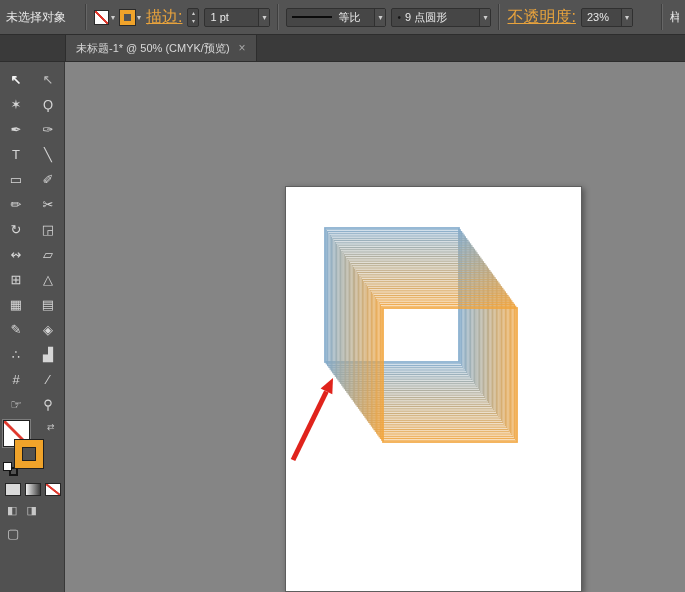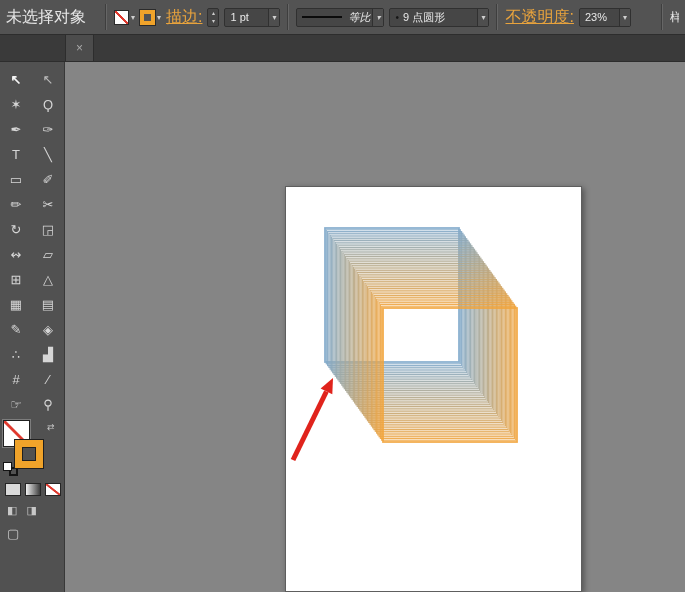--- a/index.html
+++ b/index.html
@@ -4,38 +4,38 @@
 <style>
   *{box-sizing:border-box;margin:0;padding:0;}
   html,body{width:685px;height:592px;}
   body{position:relative;background:#535353;font-family:"Liberation Sans",sans-serif;overflow:hidden;}
 
   
   .topbar{position:absolute;top:0;left:0;width:685px;height:35px;background:#535353;
     border-bottom:1px solid #2d2d2d;display:flex;align-items:center;gap:5px;padding:0 6px;
     white-space:nowrap;overflow:hidden;}
   .topbar>*{flex-shrink:0;}
-  .status{color:#e6e6e6;font-size:16px;margin-right:12px;}
+  .status{color:#e6e6e6;font-size:12px;margin-right:12px;}
   .vsep{width:2px;align-self:stretch;margin:4px 2px;border-left:1px solid #3e3e3e;border-right:1px solid #666;}
   .push{margin-left:auto;}
   .chipgrp{display:flex;align-items:center;gap:2px;}
   .chip{width:15px;height:15px;border:1px solid #2b2b2b;}
   .fillnone{background:linear-gradient(to top right,#fff 43%,var(--none-slash) 45%,var(--none-slash) 55%,#fff 57%);}
   .strokechip{width:15px;height:15px;border:4px solid var(--swatch-orange);background:transparent;box-shadow:0 0 0 1px #2b2b2b;}
   .dd{font-size:8px;color:#cfcfcf;}
   .link{color:var(--accent-link);font-size:16px;text-decoration:underline;cursor:pointer;}
   .stepper{display:flex;flex-direction:column;width:12px;height:19px;background:#464646;border:1px solid #303030;
     border-radius:2px;align-items:center;justify-content:center;}
   .stepper span{font-size:6px;color:#ccc;height:8px;line-height:8px;}
   .combo{display:flex;align-items:center;height:19px;background:#464646;border:1px solid #303030;border-radius:2px;
     color:#e8e8e8;font-size:11px;padding-left:5px;}
   .combo .dd{border-left:1px solid #303030;align-self:stretch;display:flex;align-items:center;padding:0 3px;
     margin-left:auto;background:#4e4e4e;}
-  .combo.w1{width:56px;}
-  .combo.profile{width:88px;font-style:italic;}
+  .combo.w1{width:66px;}
+  .combo.profile{width:100px;}
   .line-preview{display:inline-block;width:40px;height:2px;background:#0b0b0b;margin-right:6px;}
   .combo.brush{width:100px;}
   .bullet{color:#161616;font-size:10px;margin-right:4px;}
   .combo.opac{width:52px;}
   .clipright{color:#e6e6e6;font-size:12px;width:9px;overflow:hidden;}
 
   
   .tabbar{position:absolute;top:35px;left:0;right:0;height:27px;background:#3a3a3a;border-bottom:1px solid #2d2d2d;
     display:flex;align-items:flex-end;}
   .tab{margin-left:65px;height:26px;display:flex;align-items:center;background:#4c4c4c;
@@ -120,20 +120,21 @@
     <span>23%</span>
     <span class="dd">▾</span>
   </div>
 
   <div class="vsep push"></div>
   <span class="clipright">样</span>
 </div>
 
 <div class="tabbar">
   <div class="tab">
+    <span>未标题-1* @ 50% (CMYK/预览)</span>
     <span class="tab-close">×</span>
   </div>
 </div>
 
 <div class="toolbar">
   <div class="tools">
       <div class="tool">
         <span class="glyph">↖</span>
       </div>
       <div class="tool">

